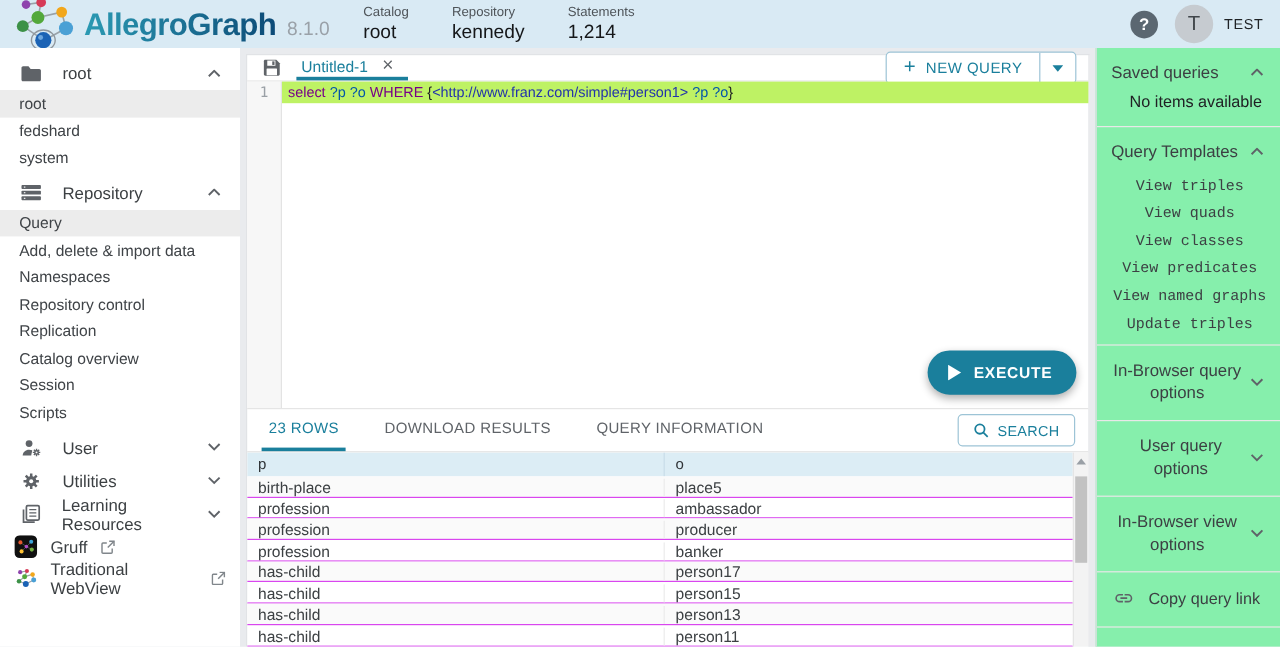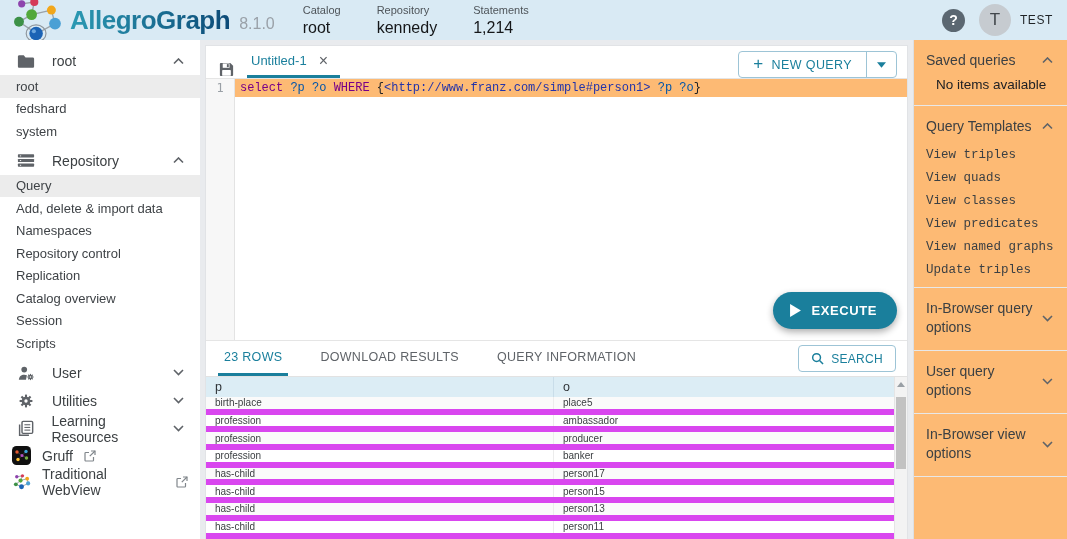--- a/index.html
+++ b/index.html
@@ -36,38 +36,38 @@
   .sec-head .lbl { margin-left:16px; font-size:14px; color:#3c4043; }
   .sec-head .chev { margin-left:auto; display:flex; }
   .side-item { height:22.5px; display:flex; align-items:center; padding:0 16px; font-size:13px; color:#3f4347; cursor:pointer; }
   .side-item.selected { background:#ececec; }
   .ext-item { height:26px; display:flex; align-items:center; padding:0 12px; font-size:14px; color:#3c4043; gap:11px; cursor:pointer; }
   .mt4 { margin-top:4px; }
 
   
   .main { flex:1; background:#fff; margin:5px 5px 0 5px; border:1px solid #e1e3e6; border-bottom:none;
           display:flex; flex-direction:column; min-width:0; }
-  .tabbar { height:33px; border-bottom:1px solid #e5e5e5; display:flex; align-items:flex-end; padding:0 10px 0 12px; flex-shrink:0; }
+  .tabbar { height:22px; border-bottom:1px solid #e5e5e5; display:flex; align-items:center; padding:0 10px 0 12px; flex-shrink:0; }
   .save-btn { margin-right:12px; display:flex; cursor:pointer; }
   .tab { height:100%; display:flex; align-items:center; gap:12px; padding:0 12px 0 4px;
          border-bottom:3px solid #1a7f9c; color:#1a7f9c; font-size:13px; cursor:pointer; }
   .tab-close { color:#5f6368; font-size:16px; line-height:1; cursor:pointer; }
   .newq { margin-left:auto; display:flex; height:27px; border:1px solid #9dc4d6; border-radius:4px; overflow:hidden;
           color:#1a7f9c; background:#fff; cursor:pointer; }
   .newq-main { display:flex; align-items:center; gap:8px; padding:0 14px; font-size:12.5px; letter-spacing:0.4px; }
   .newq-plus { font-size:17px; margin-top:-2px; }
   .newq-caret { width:30px; border-left:1px solid #9dc4d6; display:flex; align-items:center; justify-content:center; }
 
   .editor { flex:1; position:relative; border-bottom:1px solid #e5e5e5; display:flex; min-height:0; }
   .gutter { width:29px; background:#f7f7f7; border-right:1px solid #e3e3e3; flex-shrink:0; }
   .gutter .ln { height:18px; line-height:18px; text-align:center; font-family:"DejaVu Sans Mono",monospace;
                 font-size:12px; color:#9aa0a6; }
   .code-area { flex:1; position:relative; }
-  .code-line { height:18px; line-height:18px; background:#fdba74; padding-left:5px;
-               font-family:Liberation Mono, monospace; font-size:12px; white-space:pre; color:#202124; }
+  .code-line { height:18px; line-height:18px; background:#bef264; padding-left:5px;
+               font-family:Liberation Sans, sans-serif; font-size:12px; white-space:pre; color:#202124; }
   .tk-kw { color:#770088; } .tk-var { color:#0055aa; } .tk-uri { color:#2233aa; } .tk-pl { color:#202124; }
   .execute { position:absolute; right:10px; bottom:11px; height:37px; border-radius:19px; background:#1a7f9c; color:#fff;
              display:flex; align-items:center; gap:10px; padding:0 20px 0 17px; font-size:13px; font-weight:700;
              letter-spacing:0.6px; box-shadow:0 3px 7px rgba(0,0,0,0.32); border:none; cursor:pointer; }
 
   
   .results { height:198px; flex-shrink:0; display:flex; flex-direction:column; }
   .res-tabs { height:36px; display:flex; align-items:stretch; padding-left:12px; border-bottom:1px solid #e2e2e2;
               position:relative; flex-shrink:0; }
   .res-tab { display:flex; align-items:center; padding:0 6px; margin-right:26px; font-size:12.5px; letter-spacing:0.3px;
@@ -75,30 +75,30 @@
   .res-tab.active { color:#1a7f9c; border-bottom-color:#1a7f9c; }
   .search-btn { position:absolute; right:11px; top:4px; height:27px; display:flex; align-items:center; gap:7px;
                 padding:0 12px; border:1px solid #9dc4d6; border-radius:4px; color:#1a7f9c; font-size:12px;
                 letter-spacing:0.3px; background:#fff; cursor:pointer; }
   .tbl { flex:1; position:relative; min-height:0; overflow:hidden; }
   .tbl-inner { margin-right:13px; height:100%; display:flex; flex-direction:column; }
   .tbl-head { height:20px; background:#dcedf5; display:flex; flex-shrink:0; font-size:12.5px; color:#2f3337; }
   .th-p, .td-p { width:347px; padding-left:9px; display:flex; align-items:center; flex-shrink:0; }
   .th-o, .td-o { flex:1; padding-left:9px; display:flex; align-items:center; border-left:1px solid #c9dde9; }
   .td-o { border-left:1px solid #ececec; }
-  .tbl-row { height:17.7px; display:flex; border-bottom:6px solid #d946ef; font-size:10px; color:#3c4043; flex-shrink:0; }
+  .tbl-row { height:17.7px; display:flex; border-bottom:1px solid #d946ef; font-size:13px; color:#3c4043; flex-shrink:0;align-items:flex-end; }
   .tbl-row:nth-child(even) { background:#fafafa; }
   .vscroll { position:absolute; right:0; top:0; bottom:0; width:13px; background:#f3f3f3; border-left:1px solid #e5e5e5; }
   .vscroll .up { height:15px; display:flex; align-items:center; justify-content:center; cursor:pointer; }
   .vscroll .up i { width:0; height:0; border-left:4px solid transparent; border-right:4px solid transparent;
                    border-bottom:5px solid #9aa0a6; }
   .vscroll .thumb { position:absolute; left:1px; right:1px; top:20px; height:72px; background:#c2c2c2; cursor:pointer; }
 
   
-  .rightpanel { width:154px; background:#fdba74; border-left:1px solid #dddfe2; flex-shrink:0; overflow:hidden; }
+  .rightpanel { width:154px; background:#86efac; border-left:1px solid #dddfe2; flex-shrink:0; overflow:hidden;text-align:center; }
   .rp-group { border-bottom:1px solid #e8e8e8; padding:4px 10px 6px 12px; }
   .rp-head { display:flex; align-items:center; justify-content:space-between; padding:7px 4px 7px 0;
              font-size:14px; color:#3c4043; cursor:pointer; }
   .rp-head .t { line-height:19px; }
   .rp-empty { font-size:13.5px; color:#202124; padding:0 0 7px 10px; }
   .rp-link { font-size:12.5px; color:#3c4043; padding:4.5px 0; cursor:pointer;font-family:Liberation Mono, monospace; }
   .rp-copy { display:flex; align-items:center; gap:12px; padding:9px 0 9px 2px; font-size:13.5px; color:#3c4043; cursor:pointer; }
 </style>
 </head>
 <body>
@@ -467,16 +467,24 @@
 
       <div class="rp-group">
         <div class="rp-head">
           <span class="t" style="max-width:110px;">In-Browser view options</span>
           <svg width="11" height="7" viewBox="0 0 11 7">
               <polyline points="1,1 5.5,5.5 10,1" fill="none" stroke="#5f6368" stroke-width="1.6"></polyline>
             </svg>
         </div>
       </div>
 
+      <div class="rp-group">
+        <div class="rp-copy">
+          <svg width="17" height="17" viewBox="0 0 24 24">
+              <path d="M3.9 12a3.1 3.1 0 0 1 3.1-3.1h4V7H7a5 5 0 0 0 0 10h4v-1.9H7A3.1 3.1 0 0 1 3.9 12zm4.1 1h8v-2H8v2zm9-6h-4v1.9h4a3.1 3.1 0 1 1 0 6.2h-4V17h4a5 5 0 0 0 0-10z" fill="#5f6368"></path>
+            </svg>
+          <span>Copy query link</span>
+        </div>
+      </div>
     </aside>
 
   </div>
 </div>
 
 </body></html>

